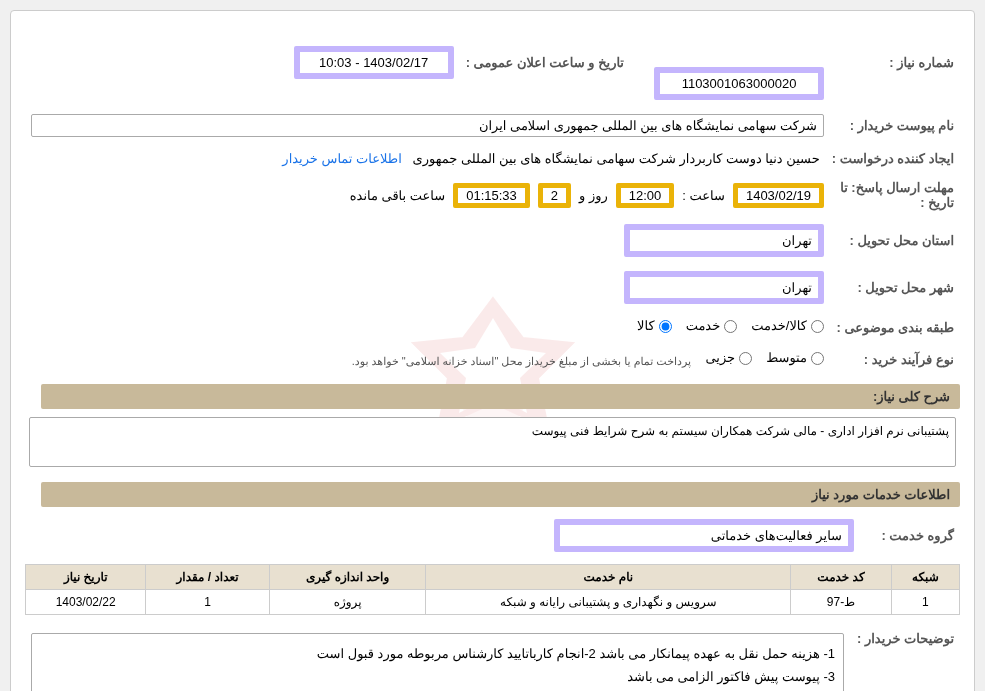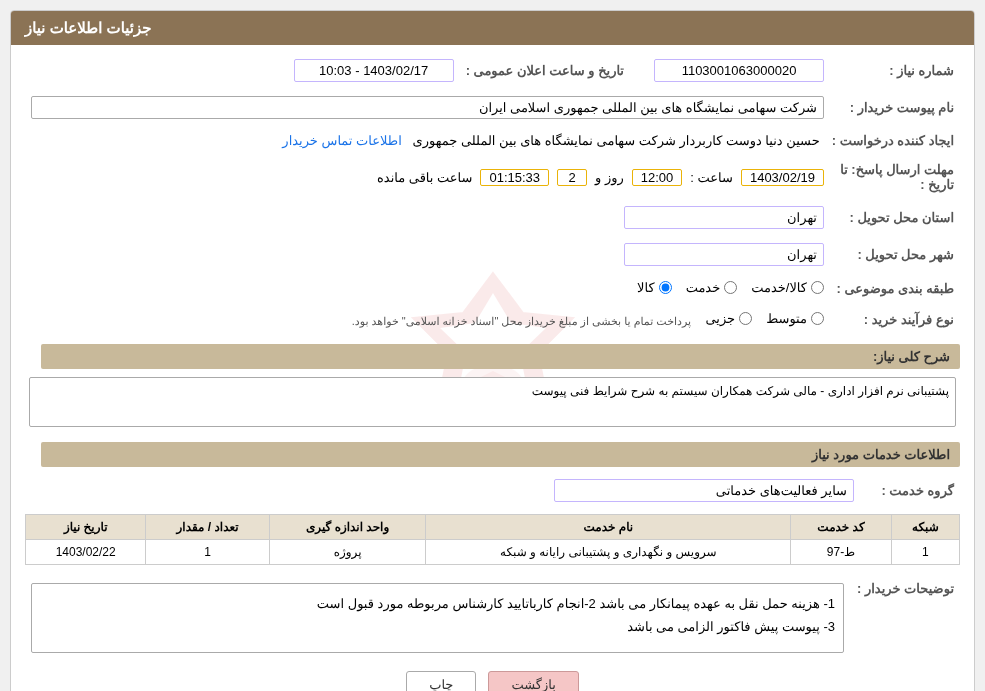--- a/index.html
+++ b/index.html
@@ -56,21 +56,21 @@
       color: #555;
       white-space: nowrap;
       font-weight: bold;
       padding-left: 10px;
       width: 130px;
     }
     .value-cell {
       text-align: right;
     }
     .input-box {
-      border: 1px solid #c4b5fd;
+      border: 6px solid #c4b5fd;
       background: #fff;
       padding: 3px 6px;
       border-radius: 2px;
       display: inline-block;
       min-width: 180px;
     }
     .input-box-wide {
       border: 1px solid #aaa;
       background: #fff;
       padding: 3px 6px;
@@ -80,34 +80,34 @@
       min-width: 300px;
     }
     .link-blue { color: #1a73e8; text-decoration: none; }
     .date-row {
       display: flex;
       align-items: center;
       gap: 8px;
       direction: rtl;
     }
     .date-box {
-      border: 1px solid #eab308;
+      border: 5px solid #eab308;
       background: #fff;
       padding: 0 8px;
       border-radius: 2px;
     }
     .radio-group {
       display: inline-flex;
       gap: 14px;
       align-items: center;
       direction: rtl;
     }
     .radio-item {
       display: flex;
-      align-items: center;
+      align-items: flex-end;
       gap: 4px;
     }
     .textarea-box {
       border: 1px solid #aaa;
       background: #fff;
       padding: 6px;
       border-radius: 2px;
       width: 100%;
       min-height: 50px;
       resize: none;
@@ -193,31 +193,28 @@
 <div class="page-wrapper">
   <div class="main-card watermark-wrapper">
 
     <svg class="watermark" viewBox="0 0 200 200" xmlns="http://www.w3.org/2000/svg">
       <path d="M100 10 L130 50 L180 55 L145 90 L155 140 L100 115 L45 140 L55 90 L20 55 L70 50 Z" fill="#c00" stroke="#c00" stroke-width="2"></path>
       <path d="M100 30 L118 60 L153 65 L127 90 L134 125 L100 108 L66 125 L73 90 L47 65 L82 60 Z" fill="#fff" stroke="none"></path>
       <ellipse cx="100" cy="120" rx="30" ry="18" fill="#c00" opacity="0.5"></ellipse>
     </svg>
 
     <div class="content-z">
-      <div class="card-header">
-        <span>جزئیات اطلاعات نیاز</span>
-      </div>
       <div class="card-body">
 
         <table class="info-table">
           <tbody>
               <tr>
             <td class="label-cell">شماره نیاز :</td>
             <td class="value-cell" style="width:200px;">
-              <span class="input-box" style="min-width:170px;text-align:center;display:inline-block;">1103001063000020</span>
+              <span class="input-box" style="min-width:170px;text-align:center;display:inline-block;margin-top:42px;">1103001063000020</span>
             </td>
             <td class="label-cell" style="text-align:right;">تاریخ و ساعت اعلان عمومی :</td>
             <td class="value-cell">
               <span class="input-box" style="min-width:160px;text-align:center;display:inline-block;">1403/02/17 - 10:03</span>
             </td>
           </tr>
         </tbody>
           </table>
 
         <table class="info-table">

